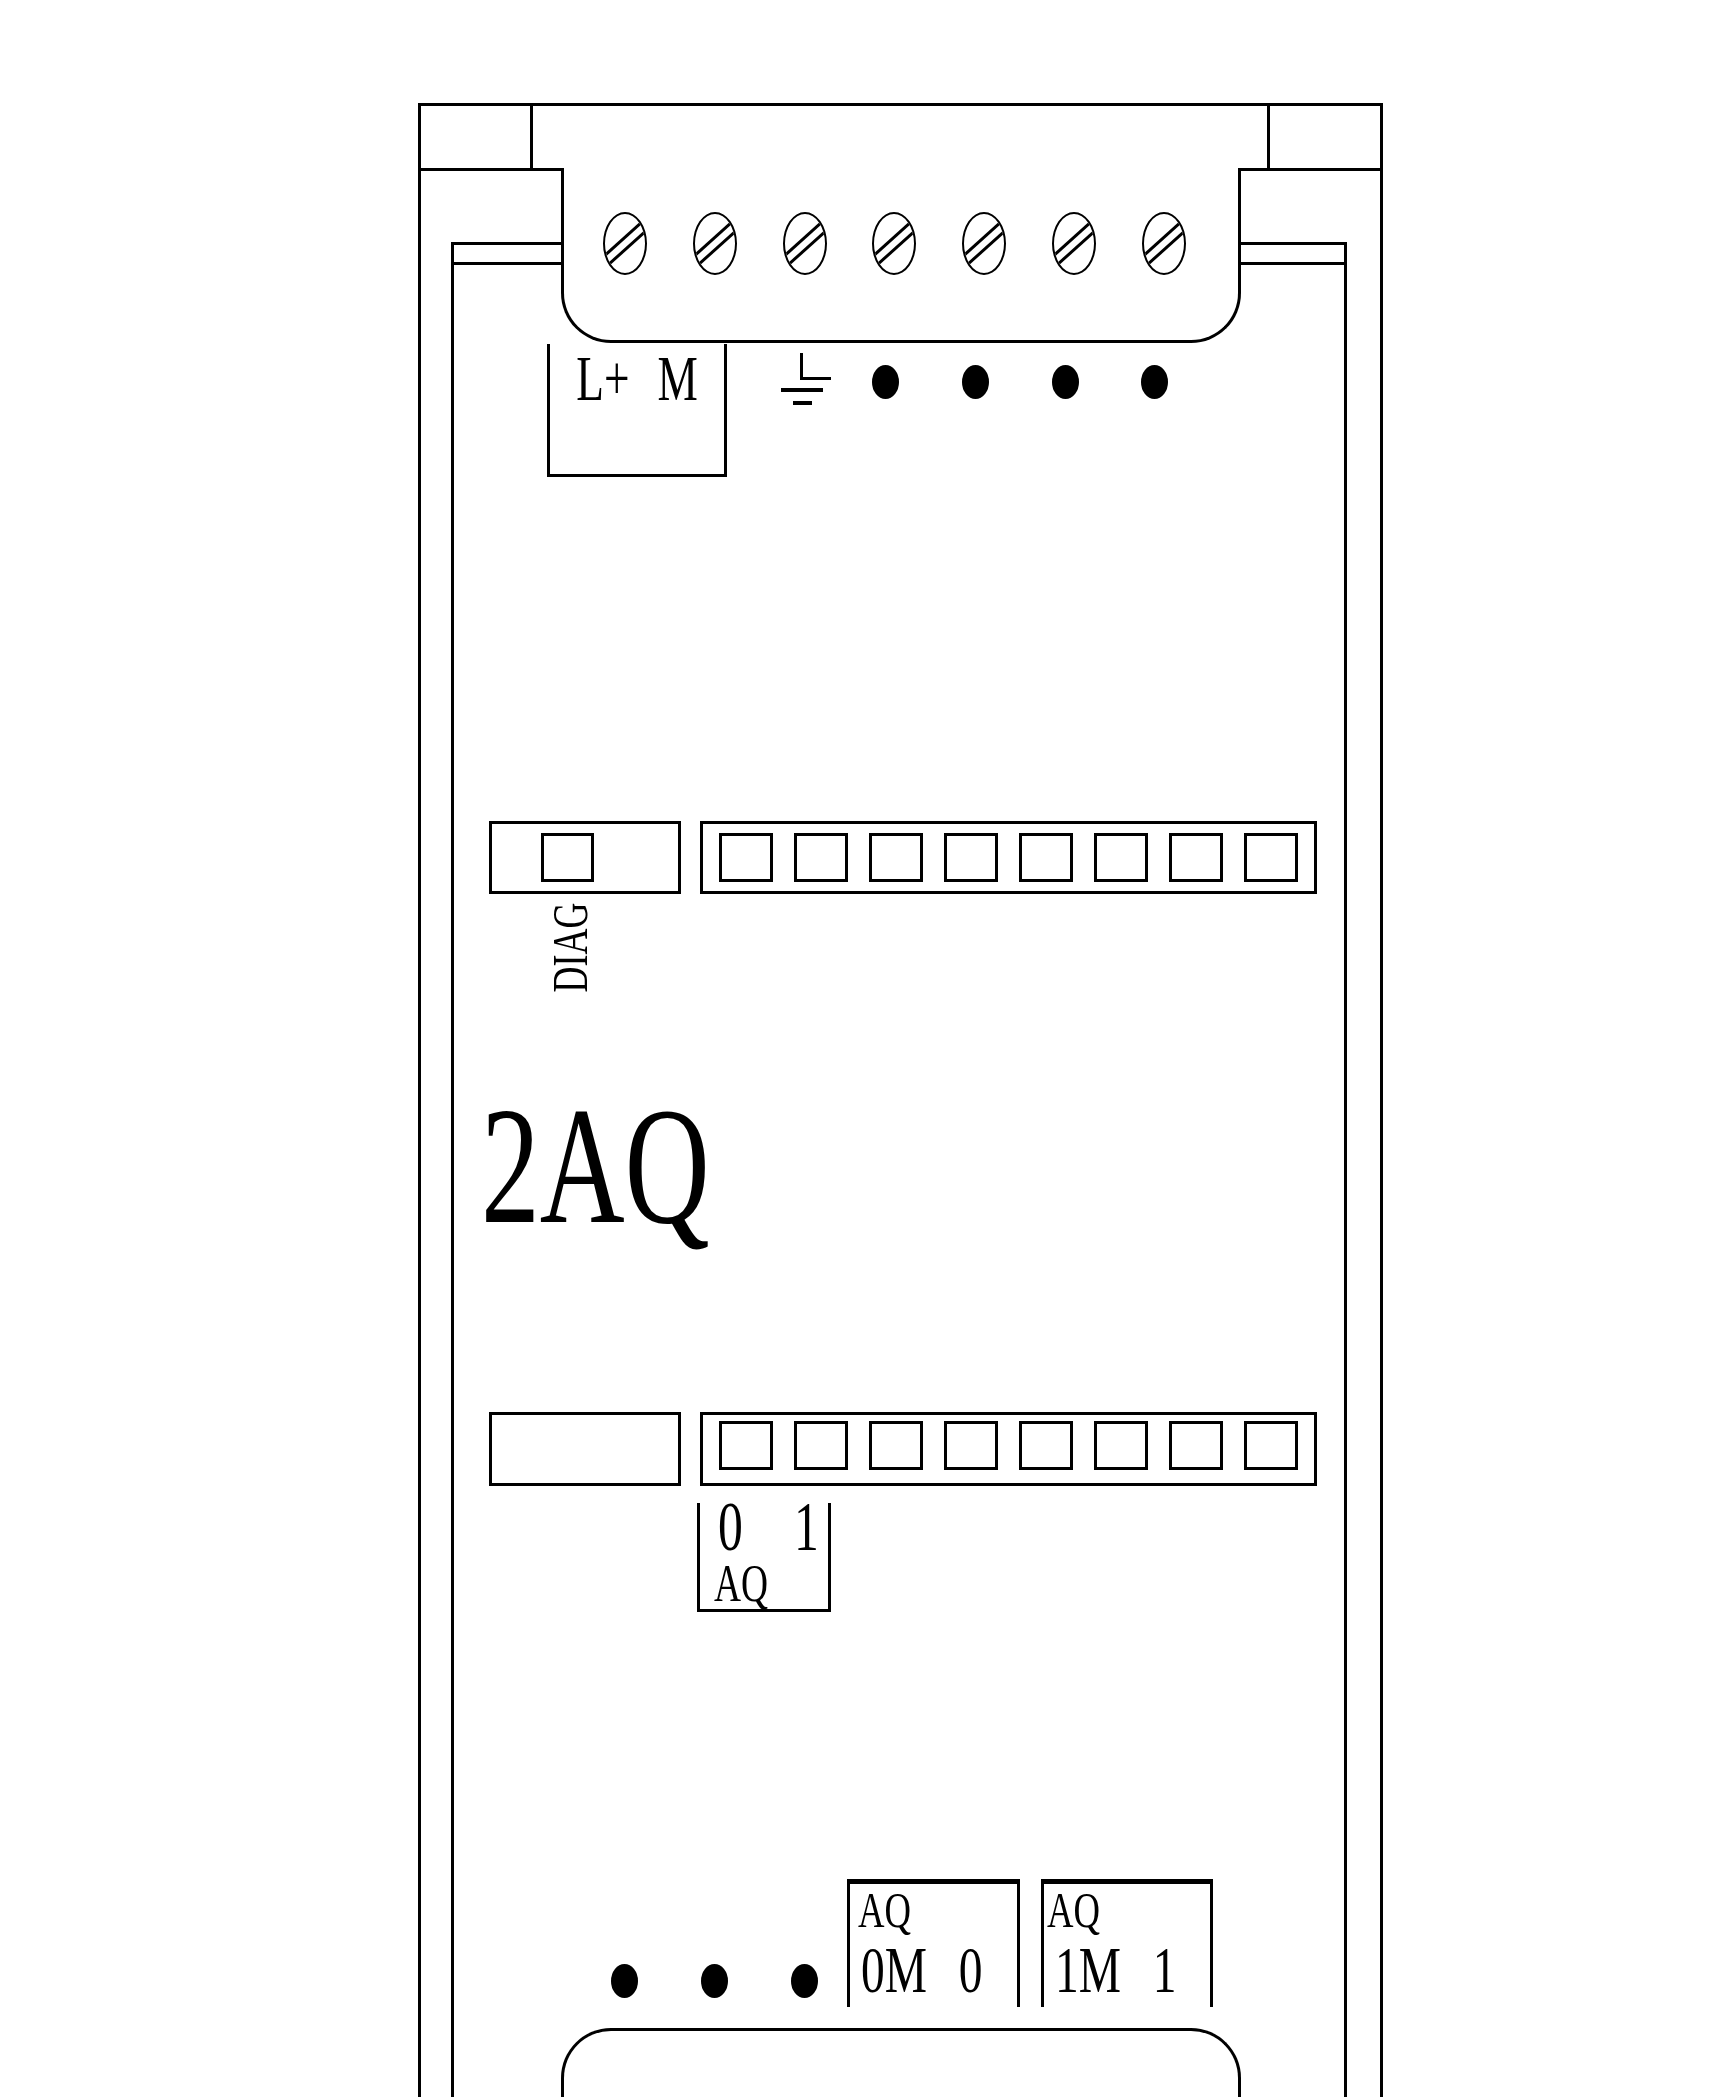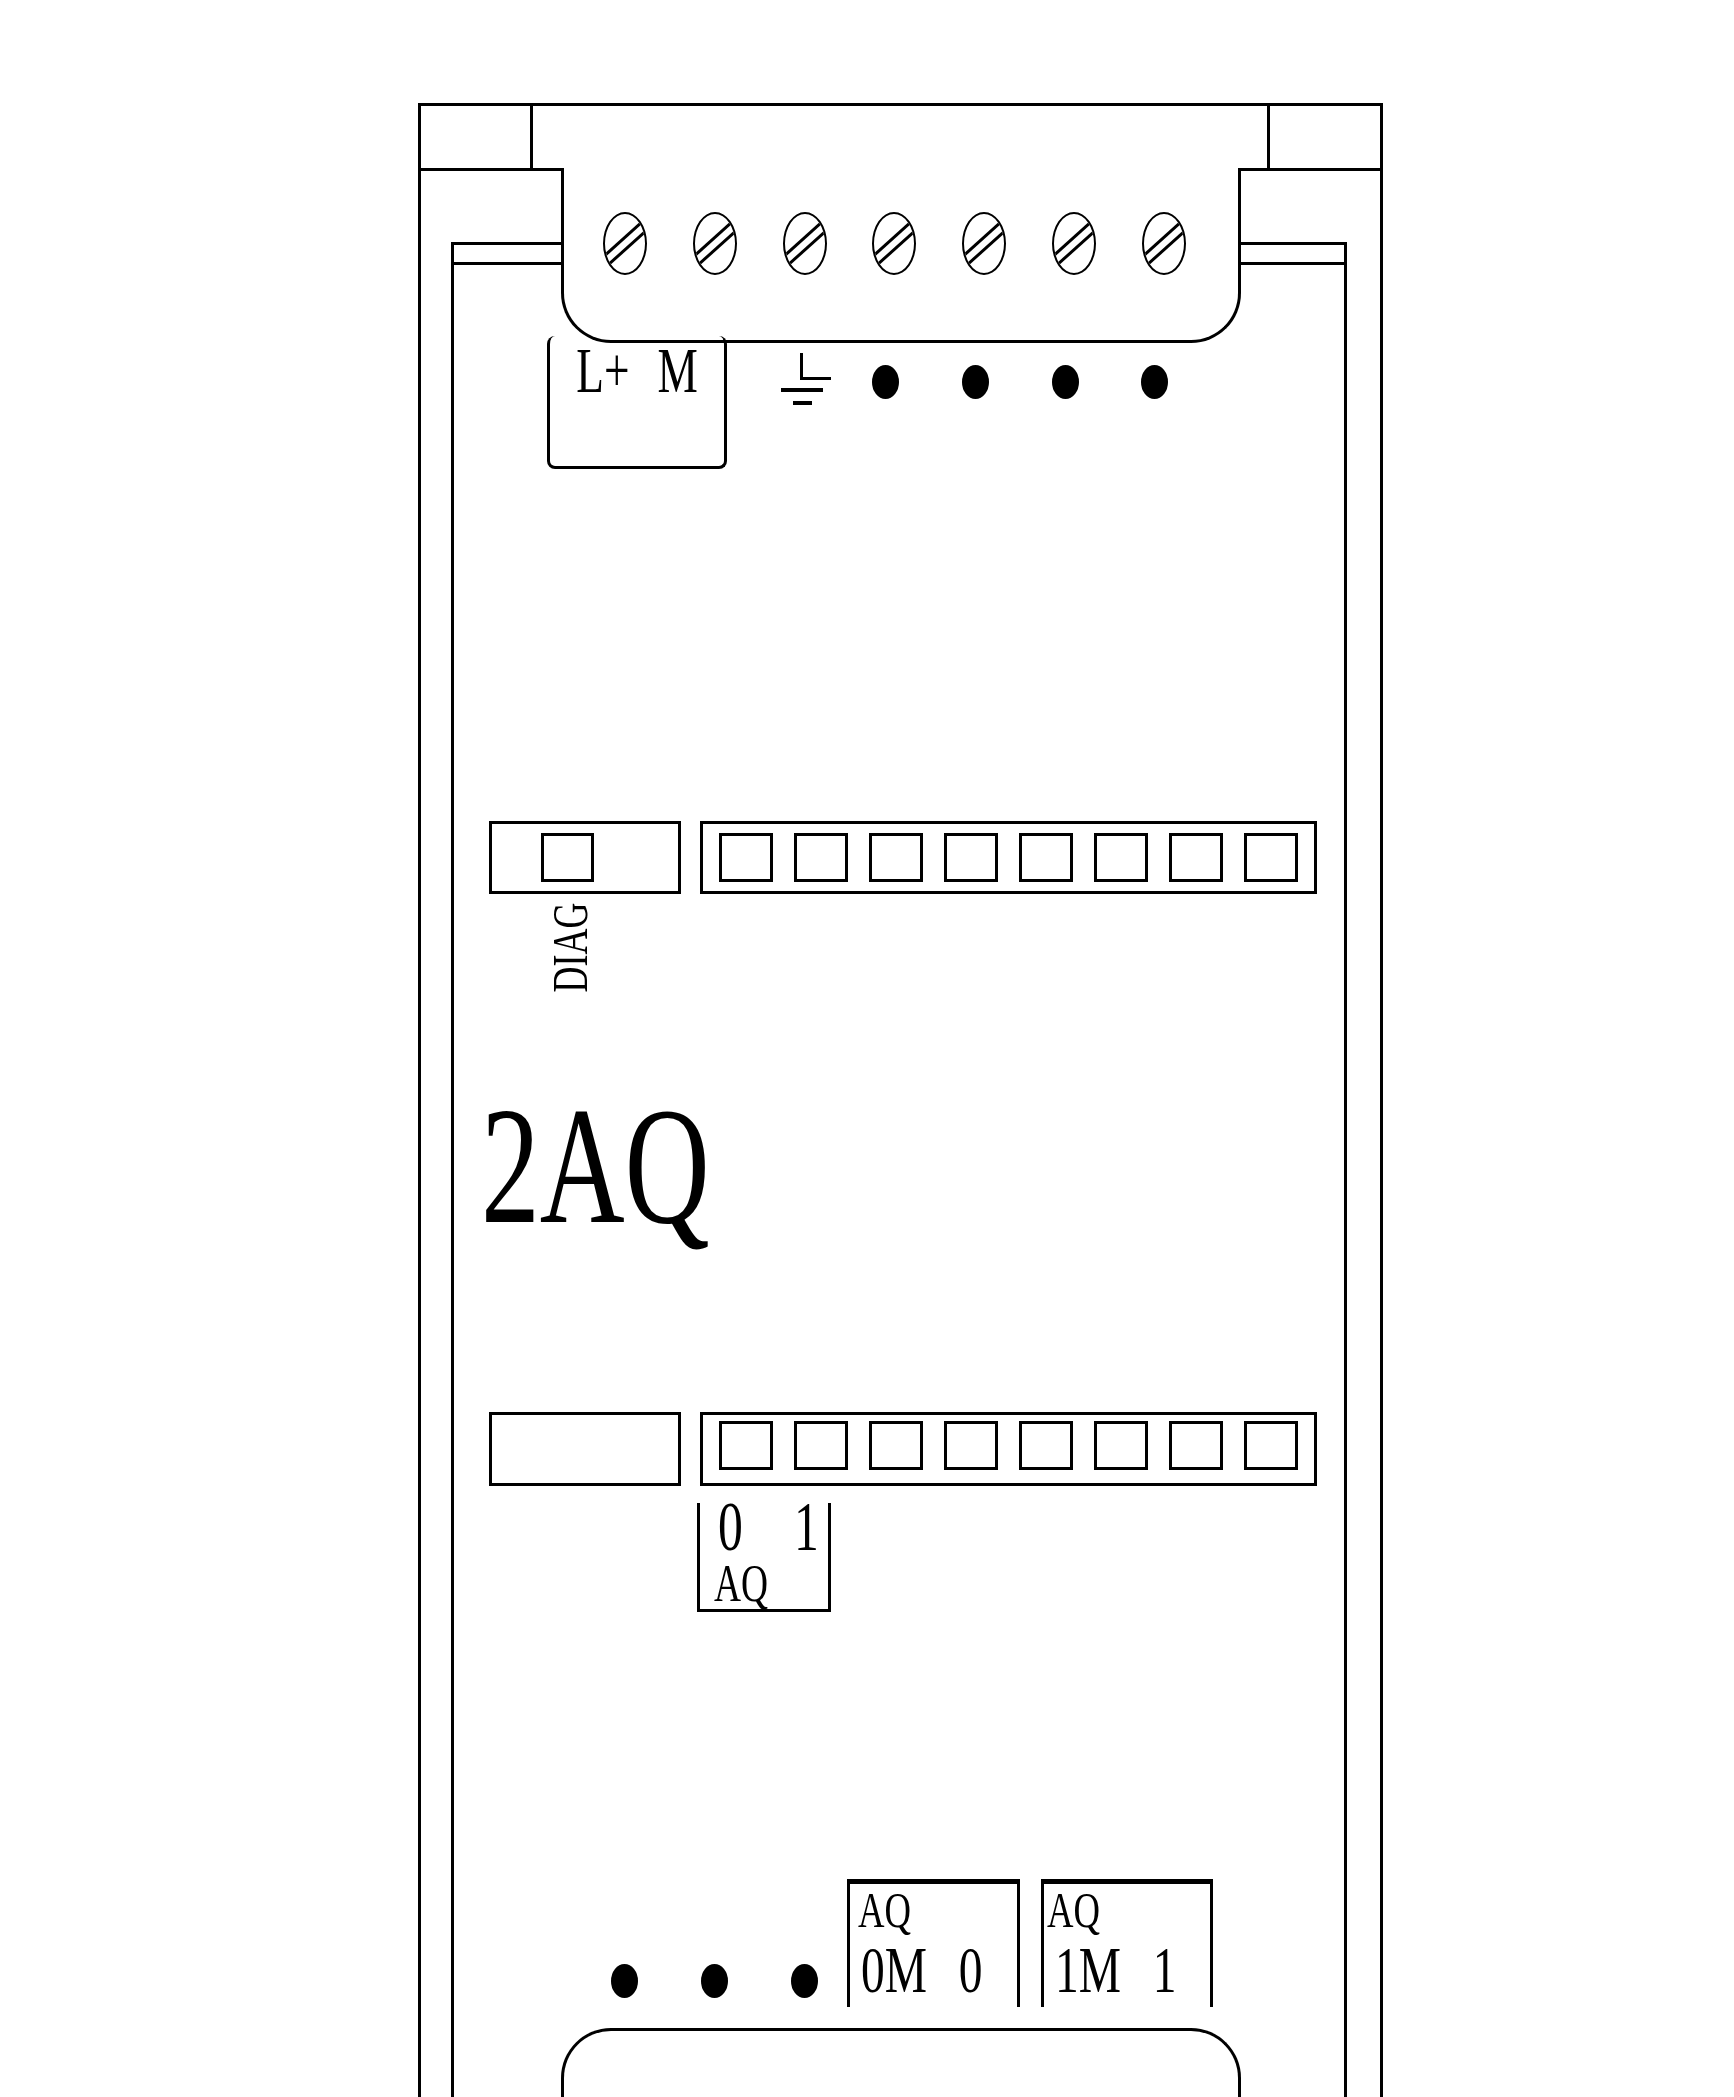--- a/index.html
+++ b/index.html
@@ -38,22 +38,22 @@
   .led-strip { position:absolute; width:617px; height:73px; border:3.8px solid #000; background:#fff; }
   .strip-top { left:700px; top:821px; }
   .strip-mid { left:700px; top:1412px; height:74px; }
   .mid-box   { position:absolute; left:489px; top:1412px; width:192px; height:74px; border:3.8px solid #000; background:#fff; }
   .cell { position:absolute; width:54px; height:49px; border:3.4px solid #000; background:#fff; }
 
   
   .dot { position:absolute; top:0; width:27px; height:34px; border-radius:50%; background:#000; }
 
   
-  .power-box { position:absolute; left:547px; top:336px; width:180px; height:133px;
-               border-left:3.4px solid #000; border-right:3.4px solid #000; border-bottom:3.4px solid #000;border-radius:8px; }
+  .power-box { position:absolute; left:547px; top:344px; width:180px; height:133px;
+               border-left:3.4px solid #000; border-right:3.4px solid #000; border-bottom:3.4px solid #000; }
   .power-text { position:absolute; left:0; top:4.2px; width:100%; text-align:center;
                 font-size:63px; line-height:63px; word-spacing:23px;
                 transform:scaleX(0.72); transform-origin:50% 0; white-space:nowrap; }
 
   .type-label { position:absolute; left:481px; top:1081px; font-size:168px; line-height:168px;
                 transform:scaleX(0.70); transform-origin:0 0; white-space:nowrap; }
 
   .diag-text { position:absolute; left:486px; top:920px; width:168px; height:55px;
                font-size:50px; line-height:55px; text-align:center;
                transform:rotate(-90deg) scaleX(0.72); white-space:nowrap; }

